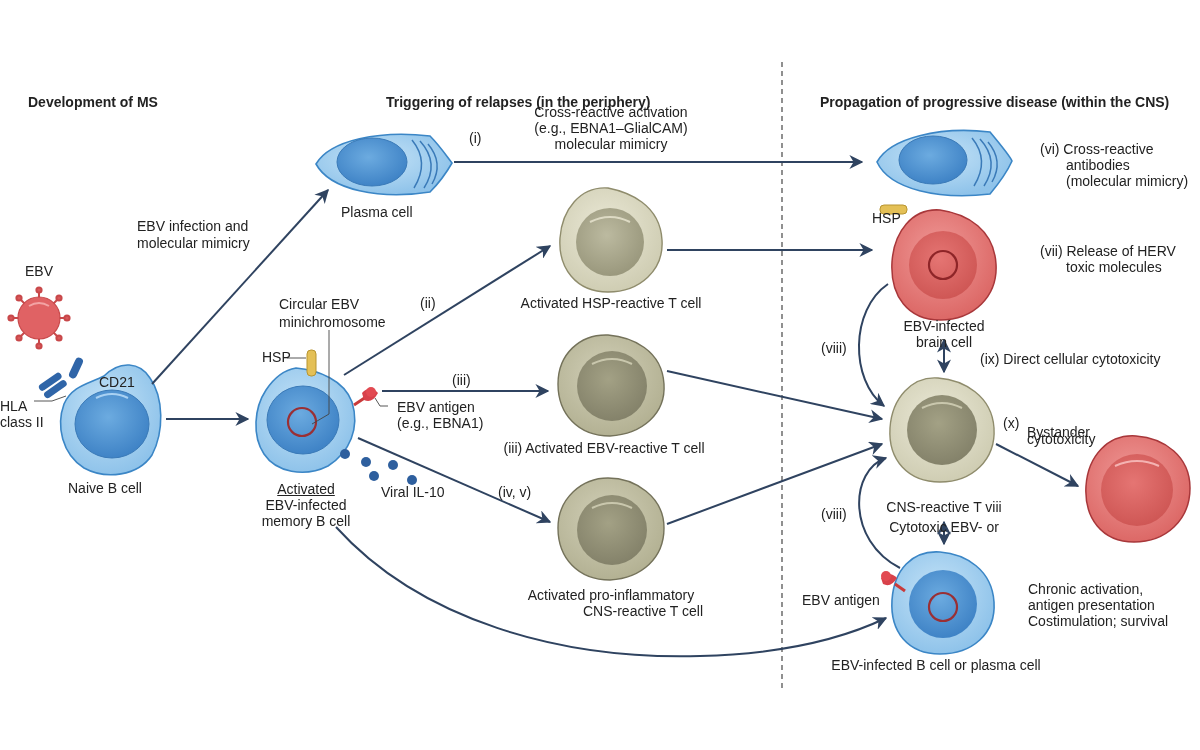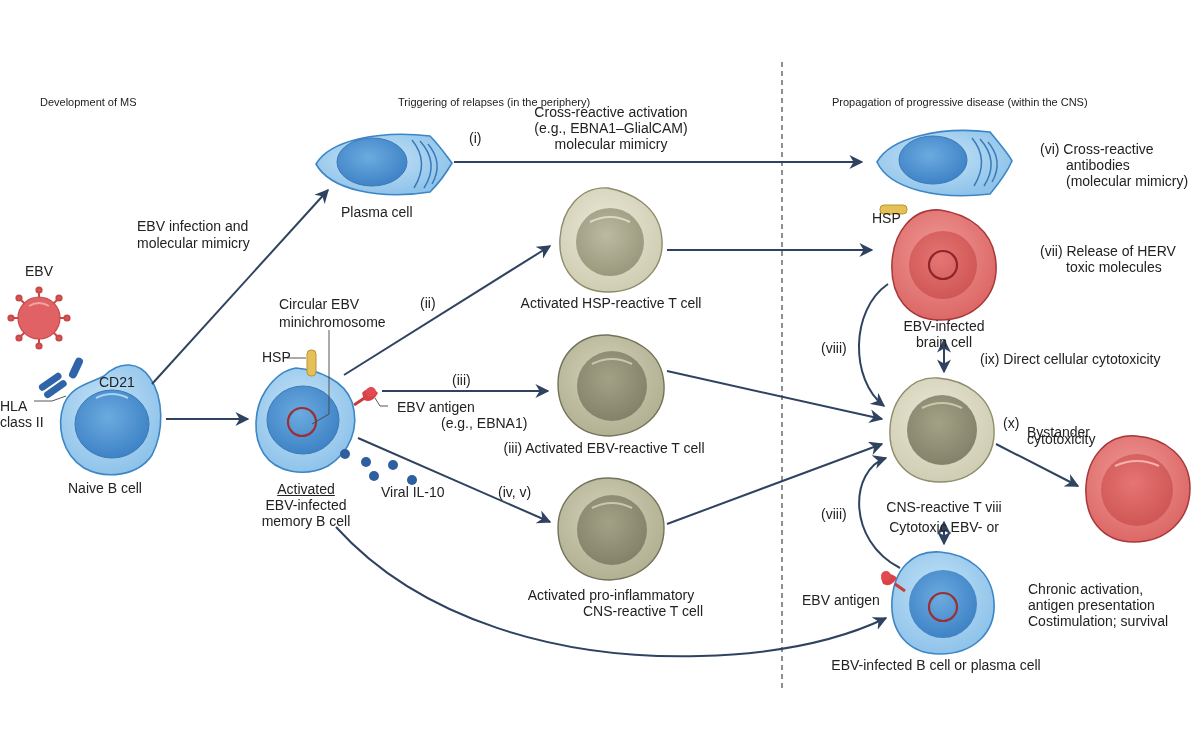--- a/index.html
+++ b/index.html
@@ -1,21 +1,21 @@
 <!DOCTYPE html>
 <html><head>
 <meta charset="utf-8">
 <style>
   html, body { margin: 0; padding: 0; background: #ffffff; }
   body { width: 1200px; height: 750px; position: relative; overflow: hidden;
          font-family: "Liberation Sans", sans-serif; color: #1e1e1e; }
   svg.diagram { position: absolute; left: 0; top: 0; width: 1200px; height: 750px; }
   .t { position: absolute; font-size: 14px; line-height: 17px; color: #222; white-space: nowrap; }
   .c { text-align: center; transform: translateX(-50%); }
-  .h { font-weight: normal; font-size: 11px; margin-left: 12px; }
+  .h { font-weight: bold; font-size: 14px; }
 </style>
 </head>
 <body>
 
 <svg class="diagram" viewBox="0 0 1200 750" xmlns="http://www.w3.org/2000/svg">
   <defs>
     <marker id="ah" viewBox="0 0 10 10" refX="9" refY="5" markerWidth="7" markerHeight="7" orient="auto-start-reverse">
       <path d="M0,0 L10,5 L0,10 L3,5 z" fill="#2f4360"></path>
     </marker>
     <radialGradient id="gB" cx="45%" cy="40%" r="60%">
@@ -213,21 +213,21 @@
 <div class="t c" style="left:611px;top:103px;top:104px;">Cross-reactive activation</div>
 <div class="t c" style="left:611px;top:120px;">(e.g., EBNA1–GlialCAM)</div>
 <div class="t c" style="left:611px;top:136px;">molecular mimicry</div>
 
 <div class="t" style="left:279px;top:296px;">Circular EBV</div>
 <div class="t" style="left:279px;top:314px;">minichromosome</div>
 <div class="t" style="left:262px;top:349px;">HSP</div>
 <div class="t" style="left:420px;top:295px;">(ii)</div>
 <div class="t" style="left:452px;top:372px;">(iii)</div>
 <div class="t" style="left:397px;top:399px;">EBV antigen</div>
-<div class="t" style="left:397px;top:415px;margin-left:44px;">(e.g., EBNA1)</div>
+<div class="t" style="left:397px;top:415px;">(e.g., EBNA1)</div>
 <div class="t" style="left:381px;top:484px;">Viral IL-10</div>
 <div class="t" style="left:498px;top:484px;">(iv, v)</div>
 <div class="t c" style="left:306px;top:481px;text-decoration:underline;">Activated</div>
 <div class="t c" style="left:306px;top:497px;">EBV-infected</div>
 <div class="t c" style="left:306px;top:513px;">memory B cell</div>
 
 <div class="t c" style="left:611px;top:295px;">Activated HSP-reactive T cell</div>
 <div class="t c" style="left:604px;top:440px;">(iii) Activated EBV-reactive T cell</div>
 <div class="t c" style="left:611px;top:587px;">Activated pro-inflammatory</div>
 <div class="t c" style="left:611px;top:603px;margin-left:32px;">CNS-reactive T cell</div>

